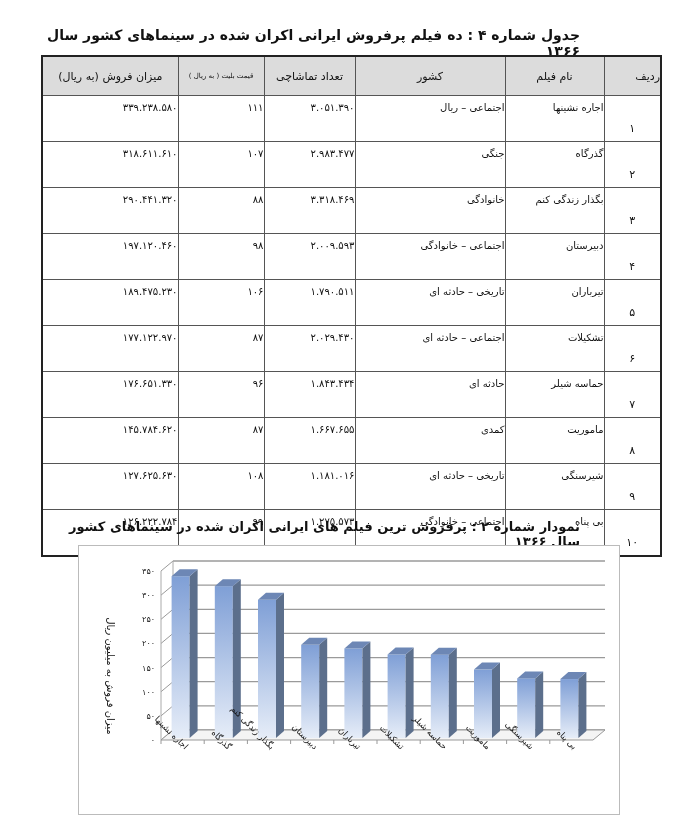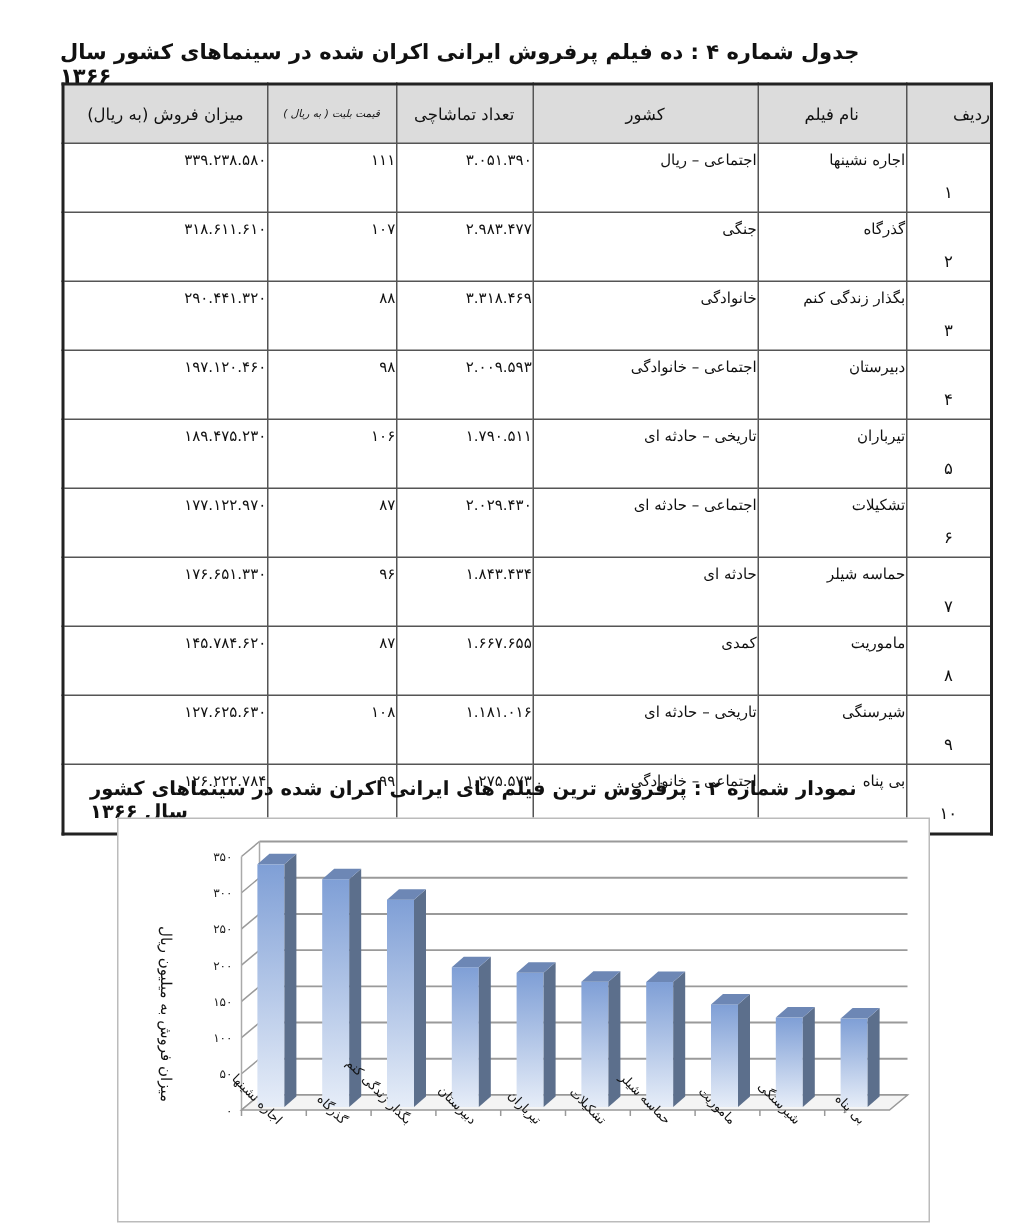--- a/index.html
+++ b/index.html
@@ -1,29 +1,29 @@
 <!DOCTYPE html>
 <html><head>
 <meta charset="utf-8">
 <style>
   html, body { margin:0; padding:0; background:#ffffff; }
   body { width:681px; height:818px; position:relative; overflow:hidden;
          font-family:"DejaVu Sans", sans-serif; color:#111; }
-  .title { position:absolute; left:0; width:681px; text-align:left; direction:rtl;
+  .title { position:absolute; left:0; width:681px; text-align:right; direction:rtl;
            font-family:"DejaVu Sans", sans-serif; font-weight:bold; font-size:14px; }
   #table-title { top:27px; left:40px; width:540px; }
   #chart-title { top:519px; left:60px; width:520px; font-size:13px; }
 
   table.data { position:absolute; left:41px; top:55px; width:619px; height:435px;
                border-collapse:collapse; direction:rtl; table-layout:fixed;
                border:2px solid #222; }
   table.data th, table.data td { border:1px solid #555; padding:0; }
   table.data th { background:#dcdcdc; height:38px; font-weight:normal; font-size:11px;
                   vertical-align:middle; }
-  table.data th.small { font-size:7px;font-style:italic; }
+  table.data th.small { font-size:7px; }
   table.data th.rowno { text-align:right; }
   table.data td { height:39px; font-size:10px; vertical-align:top; padding-top:6px; }
   table.data td.num { vertical-align:bottom; padding-bottom:6px; padding-top:0; font-size:11px; text-align:center; }
   table.data td.mono { font-size:10px; letter-spacing:0.5px; }
 
   #chart-frame { position:absolute; left:78px; top:545px; width:542px; height:270px;
                  border:1px solid #bbb; box-sizing:border-box; background:#fff; }
   #chart-svg { position:absolute; left:0; top:0; }
 </style>
 </head>

